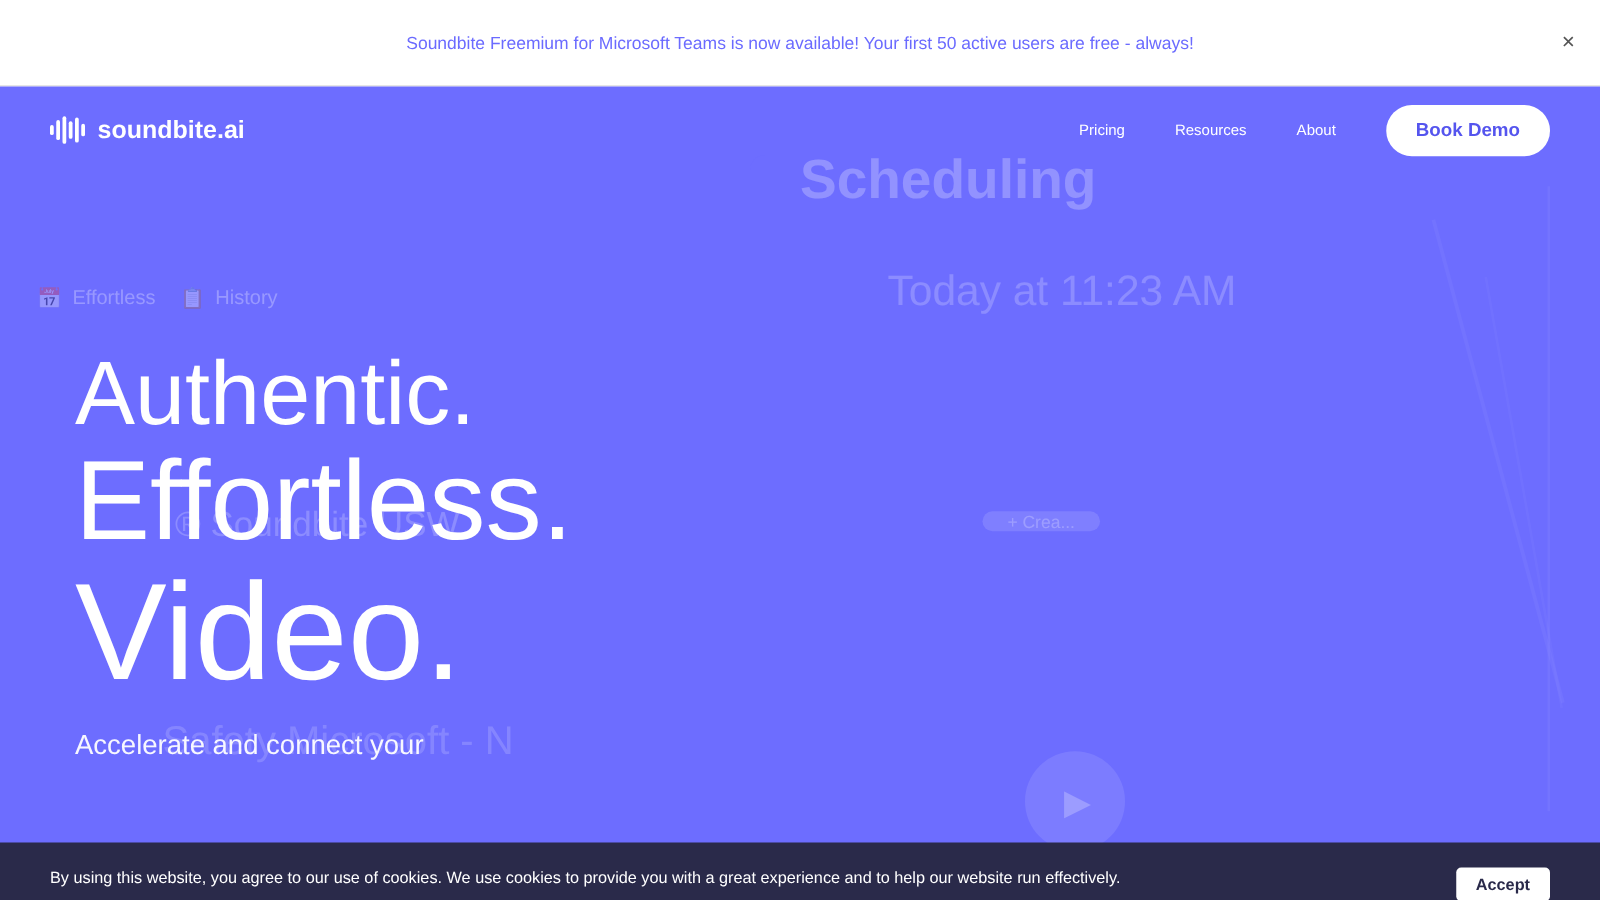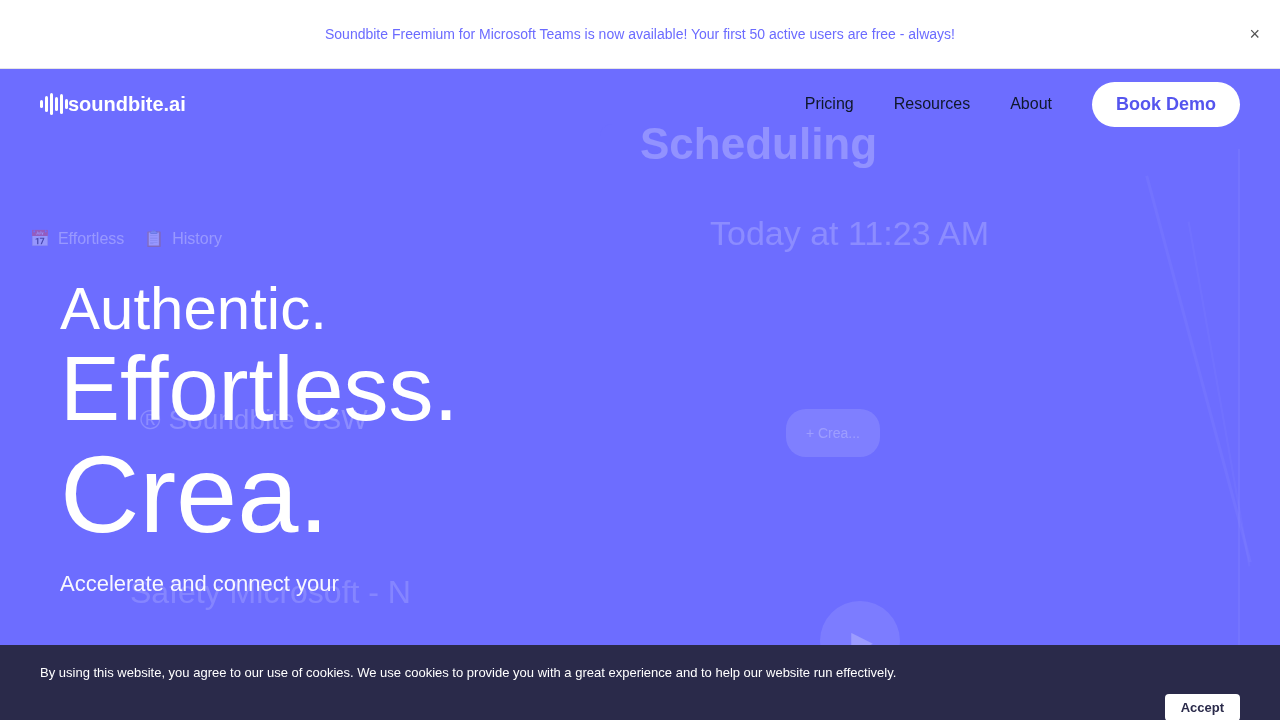--- a/index.html
+++ b/index.html
@@ -98,21 +98,21 @@
     }
 
     
     #bg-create-btn {
       position: absolute;
       top: 340px;
       right: 400px;
       z-index: 0;
       background: rgba(255,255,255,0.3);
       border-radius: 20px;
-      padding: 16px 20px;
+      padding: 0 20px;
       color: rgba(255,255,255,0.7);
       font-size: 14px;
     }
 
     
     #bg-soundbite-usw {
       position: absolute;
       top: 295px;
       left: 140px;
       z-index: 0;
@@ -174,21 +174,21 @@
       display: flex;
       align-items: center;
       justify-content: space-between;
       padding: 0 40px;
       height: 70px;
     }
 
     #logo {
       display: flex;
       align-items: center;
-      gap: 0;
+      gap: 10px;
       color: white;
       font-size: 20px;
       font-weight: 600;
       text-decoration: none;
     }
 
     #logo-icon {
       display: flex;
       align-items: center;
       gap: 2px;
@@ -200,55 +200,55 @@
       border-radius: 2px;
     }
 
     #nav-links {
       display: flex;
       align-items: center;
       gap: 40px;
     }
 
     .nav-link {
-      color: #0f172a;
+      color: #ffffff;
       text-decoration: none;
-      font-size: 16px;
+      font-size: 12px;
       font-weight: 400;
       cursor: pointer;
     }
 
     #book-demo-btn {
       background: white;
       color: #5555ee;
       border: none;
       border-radius: 25px;
       padding: 12px 24px;
-      font-size: 18px;
+      font-size: 15px;
       font-weight: 600;
       cursor: pointer;
       white-space: nowrap;
     }
 
     
     #hero-content {
       position: absolute;
       top: 210px;
       left: 60px;
       z-index: 5;
       max-width: 560px;
     }
 
     #hero-headline {
       color: white;
       line-height: 1.0;
     }
 
     #hero-line1 {
-      font-size: 60px;
+      font-size: 72px;
       font-weight: 300;
       display: block;
       margin-bottom: 5px;
     }
 
     #hero-line2 {
       font-size: 90px;
       font-weight: 300;
       display: block;
       margin-bottom: 5px;
@@ -287,21 +287,20 @@
       background: white;
       color: #2a2a4a;
       border: none;
       border-radius: 4px;
       padding: 6px 16px;
       font-size: 13px;
       font-weight: 600;
       cursor: pointer;
       white-space: nowrap;
       margin-left: 20px;
-      margin-top: 29px;
     }
   </style>
 </head>
 <body>
 
 <div id="announcement-bar">
   <span>Soundbite Freemium for Microsoft Teams is now available! Your first 50 active users are free - always!</span>
   <button id="close-btn">×</button>
 </div>
 
@@ -362,21 +361,21 @@
       <a class="nav-link" href="#">Resources</a>
       <a class="nav-link" href="#">About</a>
       <button id="book-demo-btn">Book Demo</button>
     </div>
   </nav>
 
   <div id="hero-content">
     <h1 id="hero-headline">
       <span id="hero-line1">Authentic.</span>
       <span id="hero-line2">Effortless.</span>
-      <span id="hero-line3">Crea.</span>
+      <span id="hero-line3">Video.</span>
     </h1>
     <p id="hero-subtext">Accelerate and connect your</p>
   </div>
 
   <div id="cookie-bar">
     <span>By using this website, you agree to our use of cookies. We use cookies to provide you with a great experience and to help our website run effectively.</span>
     <button id="accept-btn">Accept</button>
   </div>
 
 </div>

